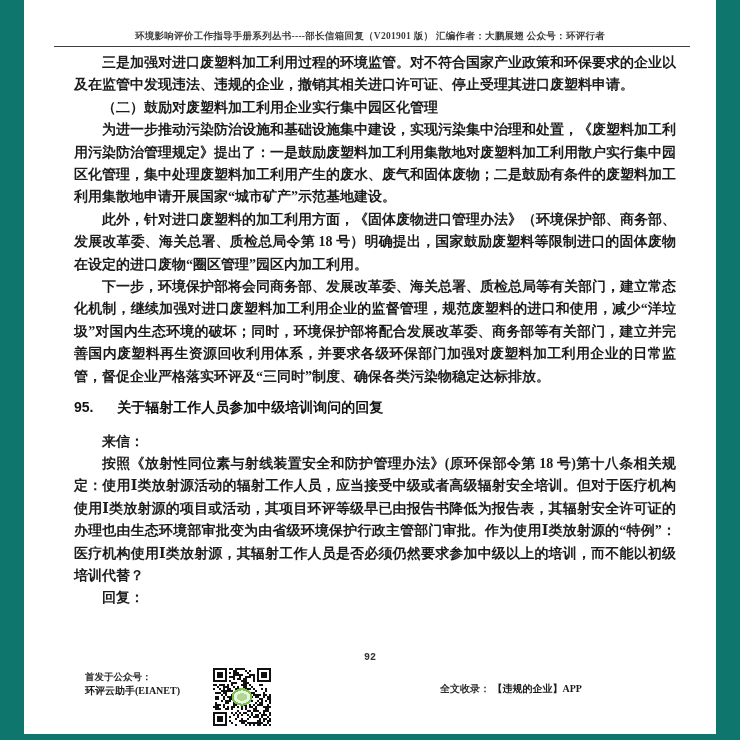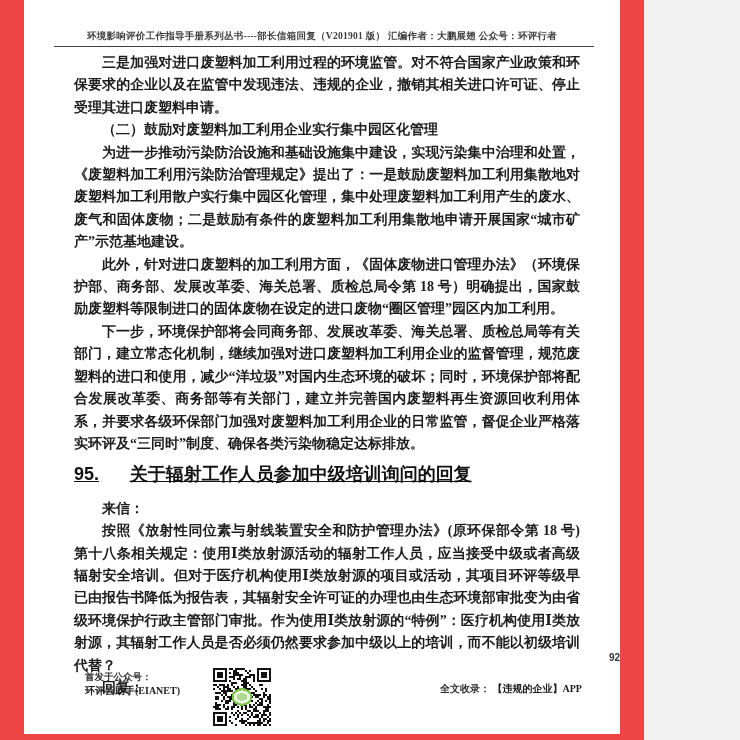--- a/index.html
+++ b/index.html
@@ -1,33 +1,33 @@
 <!DOCTYPE html>
 <html><head>
 <meta charset="utf-8">
 <style>
   html,body{margin:0;padding:0;}
   body{width:740px;height:740px;overflow:hidden;background:#f2f2f2;
        font-family:"Liberation Serif","DejaVu Serif",serif;}
-  .canvas{position:relative;width:644px;height:740px;background:#ef4444;}
+  .canvas{position:relative;width:740px;height:740px;background:#0f766e;}
   .page{position:absolute;left:24px;right:24px;top:0;bottom:6px;background:#ffffff;}
   .header-text{position:absolute;top:30px;left:0;right:0;text-align:center;
        font-size:9.5px;font-weight:600;color:#3c3c3c;letter-spacing:0.03em;white-space:nowrap;}
   .header-rule{position:absolute;top:46px;left:30px;right:26px;height:0;
        border-top:1.6px solid #3f3f3f;}
   .content{position:absolute;top:52px;left:50px;right:40px;
        font-size:14px;line-height:22.4px;color:#1c1c1c;font-weight:600;
        text-align:justify;text-justify:inter-character;}
   .content p{margin:0;text-indent:2em;}
   .section-heading{display:flex;gap:1.7em;align-items:baseline;
        margin:8px 0 12px 0;font-family:"Liberation Sans","DejaVu Sans",sans-serif;
-       font-size:18px;font-weight:bold;color:#111;text-decoration:underline;}
-  .footer-pagenum{position:absolute;top:652px;left:0;right:0;text-align:right;
+       font-size:14px;font-weight:bold;color:#111;}
+  .footer-pagenum{position:absolute;top:652px;left:0;right:0;text-align:center;
        font-size:10px;font-weight:bold;color:#333;
-       font-family:Liberation Sans, sans-serif;}
+       font-family:Liberation Mono, monospace;}
   .footer-left{position:absolute;top:671px;left:61px;font-size:9.5px;line-height:13px;
        color:#2e2e2e;font-weight:600;}
   .footer-left .line2{font-weight:bold;font-size:10px;color:#1a1a1a;}
   .footer-right{position:absolute;top:682px;left:416px;font-size:10px;color:#2e2e2e;
        font-weight:600;}
   .footer-right .bold{font-weight:bold;color:#1a1a1a;}
   .qr-wrap{position:absolute;top:666px;left:189px;width:58px;height:62px;}
   .qr-wrap svg{display:block;width:58px;height:62px;}
 </style>
 </head>

